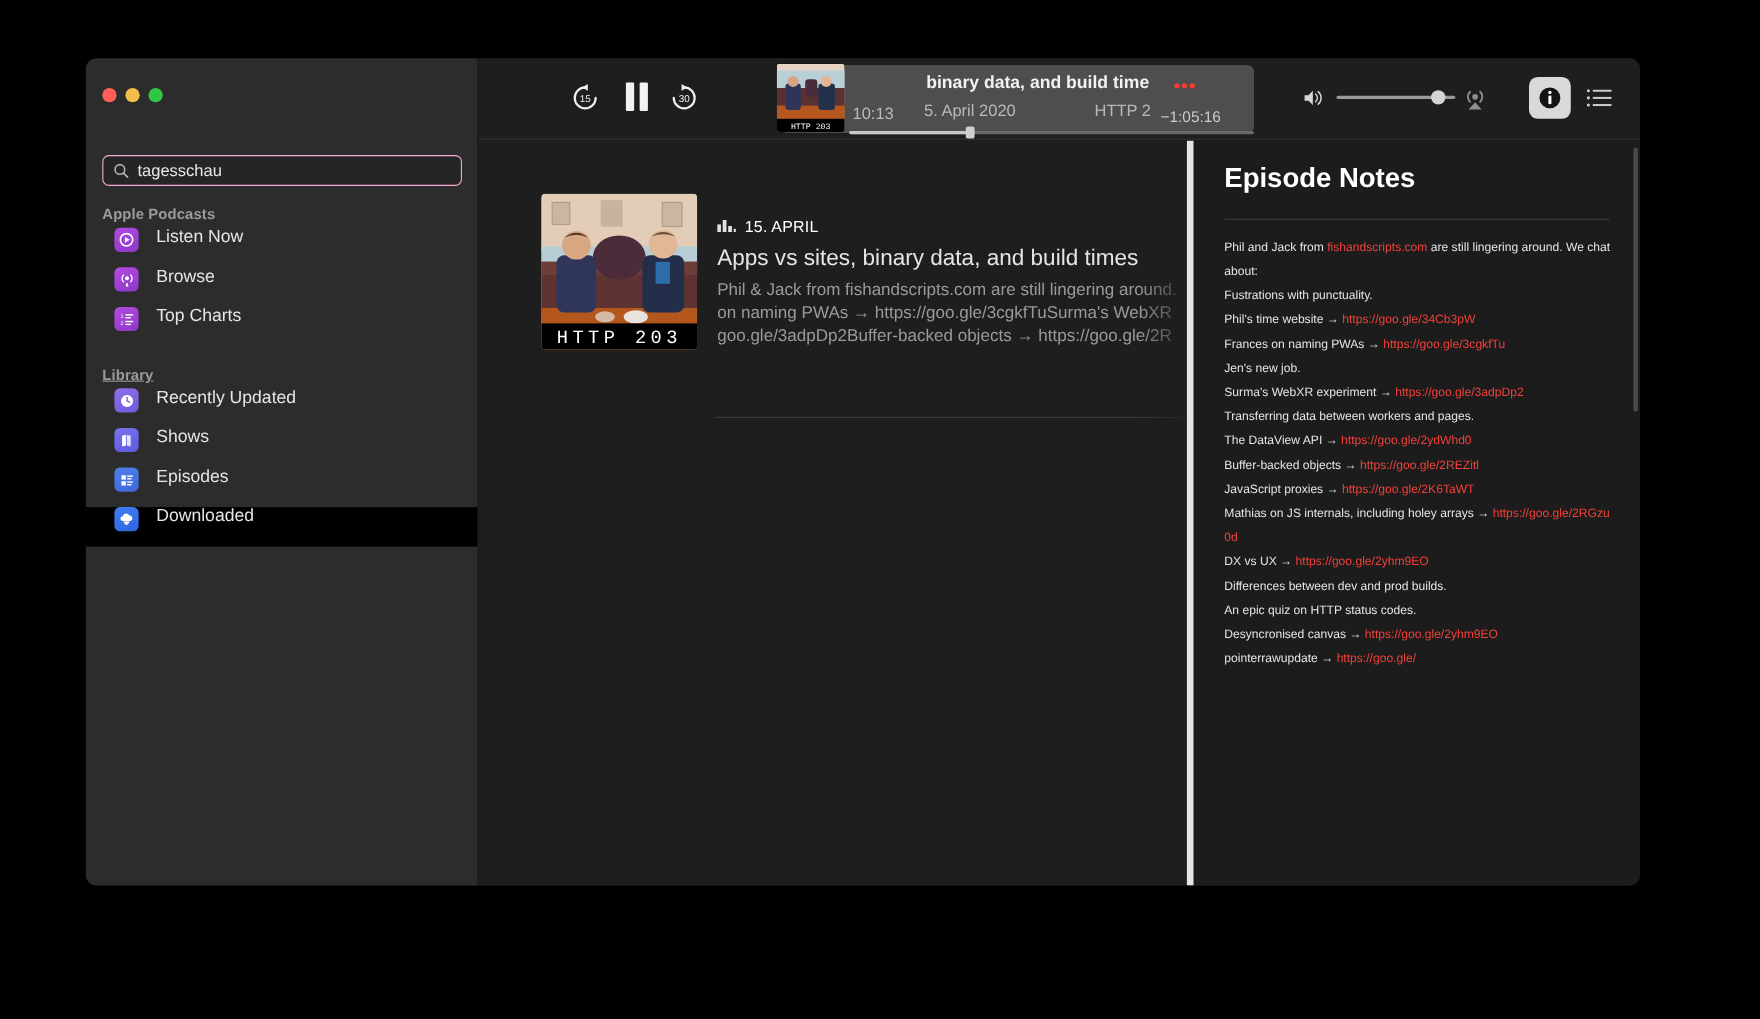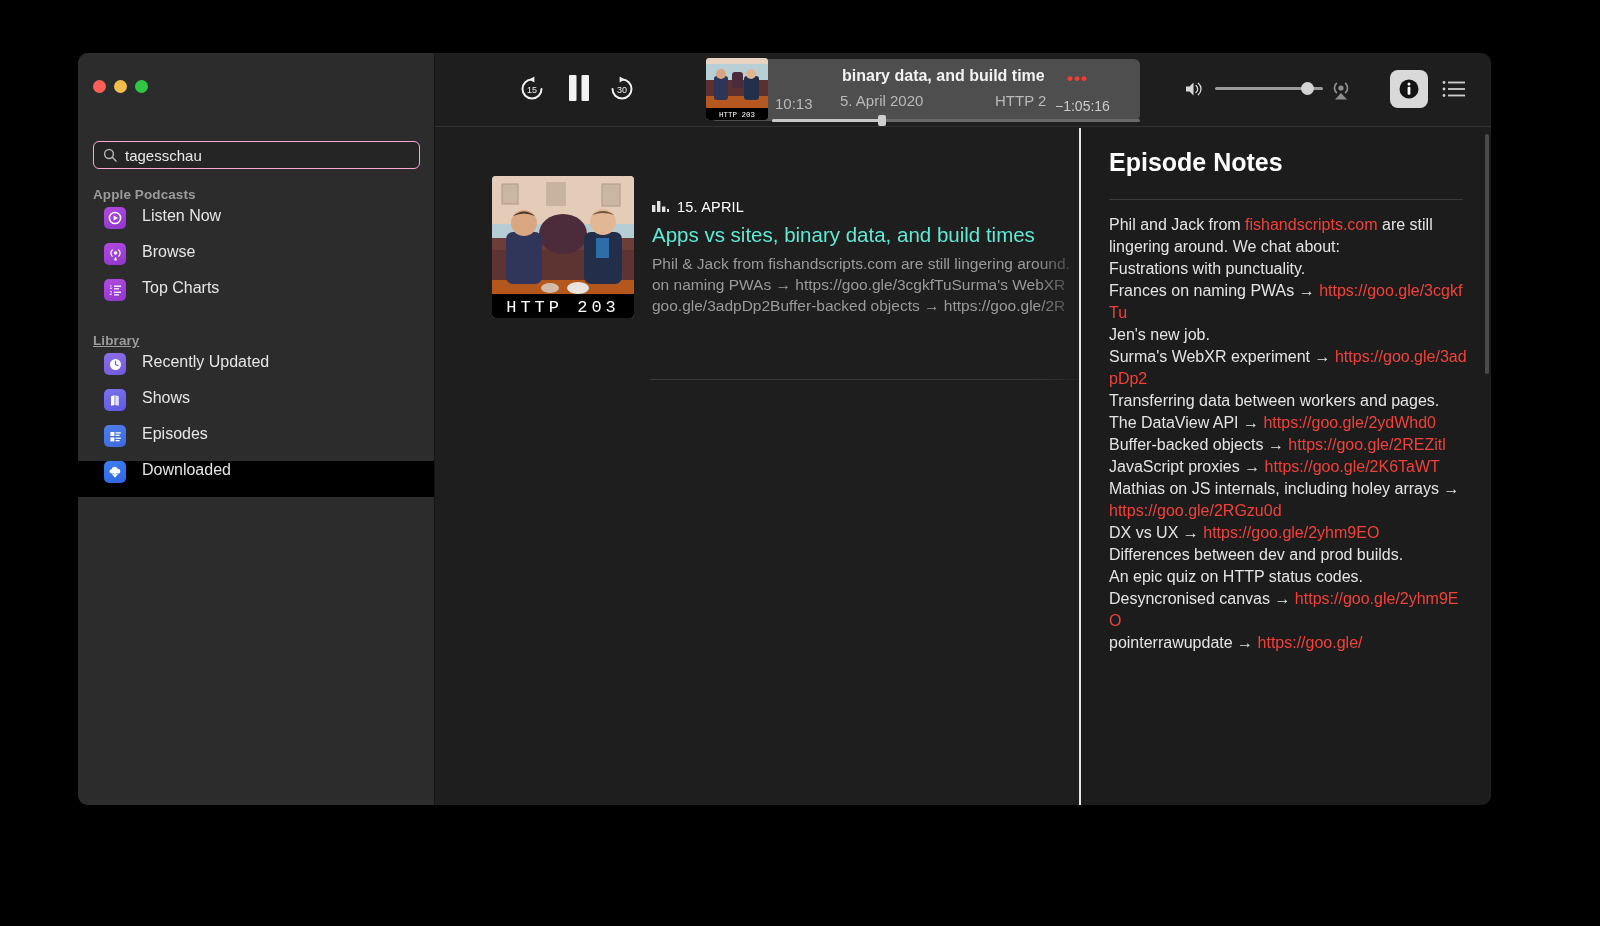--- a/index.html
+++ b/index.html
@@ -160,54 +160,54 @@
     width:640px;
   }
   #ep-art{
     width:142px; height:142px; border-radius:4px; overflow:hidden;
     flex:0 0 142px; background:#000;
   }
   #ep-meta{ padding-top:22px; }
   .ep-date-row{ display:flex; align-items:center; gap:8px; }
   .ep-date{ color:#ffffff; font-size:14.5px; font-weight:normal; letter-spacing:.2px; }
   .ep-title{
-    color:#5eead4; font-size:20.5px; margin-top:7px; white-space:nowrap;
+    color:#e5e5e5; font-size:20.5px; margin-top:7px; white-space:nowrap;
   }
   .ep-desc{
     color:#9a9a9a; font-size:15.5px; line-height:21px;
     margin-top:6px; width:470px;
     white-space:nowrap;
   }
   #ep-sep{
     position:absolute; left:215px; top:251px;
     width:900px; height:1px; background:#3a3a3a;
   }
   #content-fade{
     position:absolute; left:600px; top:0; width:60px; bottom:0;
     background:linear-gradient(to right, rgba(30,30,30,0), #1e1e1e 85%);
     pointer-events:none;
   }
 
   
   #notes{
     position:absolute; right:0; top:75px; bottom:0; width:412px;
     background:#1c1c1c;
-    border-left:2px solid #e5e5e5;
+    border-left:6px solid #e5e5e5;
     overflow:hidden;
   }
   #notes-title{
     color:#fff; font-size:25px; font-weight:bold;
     padding:20px 0 0 28px;
   }
   #notes-rule{
     margin:22px 28px 0 28px; height:1px; background:#3a3a3a;
   }
   #notes-body{
     padding:14px 22px 0 28px;
-    color:#e4e4e4; font-size:16px; line-height:22px;
+    color:#e4e4e4; font-size:11px; line-height:22px;
   }
   #notes-body a{ color:#f1413a; text-decoration:none; word-break:break-all; }
   #notes-scroll{
     position:absolute; right:2px; top:6px; width:4px; height:240px;
     background:#4a4a4a; border-radius:2px;
   }
   .nl{ display:block; }
 </style>
 </head>
 <body>
@@ -473,20 +473,21 @@
       <div id="ep-sep"></div>
       <div id="content-fade"></div>
     </div>
 
     <div id="notes">
       <div id="notes-title">Episode Notes</div>
       <div id="notes-rule"></div>
       <div id="notes-body">
           <div>Phil and Jack from <a href="#">fishandscripts.com</a> are still lingering around. We chat about:</div>
           <div>Fustrations with punctuality.</div>
+          <div>Phil's time website → <a href="#">https://goo.gle/34Cb3pW</a></div>
           <div>Frances on naming PWAs → <a href="#">https://goo.gle/3cgkfTu</a></div>
           <div>Jen's new job.</div>
           <div>Surma's WebXR experiment → <a href="#">https://goo.gle/3adpDp2</a></div>
           <div>Transferring data between workers and pages.</div>
           <div>The DataView API → <a href="#">https://goo.gle/2ydWhd0</a></div>
           <div>Buffer-backed objects → <a href="#">https://goo.gle/2REZitl</a></div>
           <div>JavaScript proxies → <a href="#">https://goo.gle/2K6TaWT</a></div>
           <div>Mathias on JS internals, including holey arrays → <a href="#">https://goo.gle/2RGzu0d</a></div>
           <div>DX vs UX → <a href="#">https://goo.gle/2yhm9EO</a></div>
           <div>Differences between dev and prod builds.</div>

